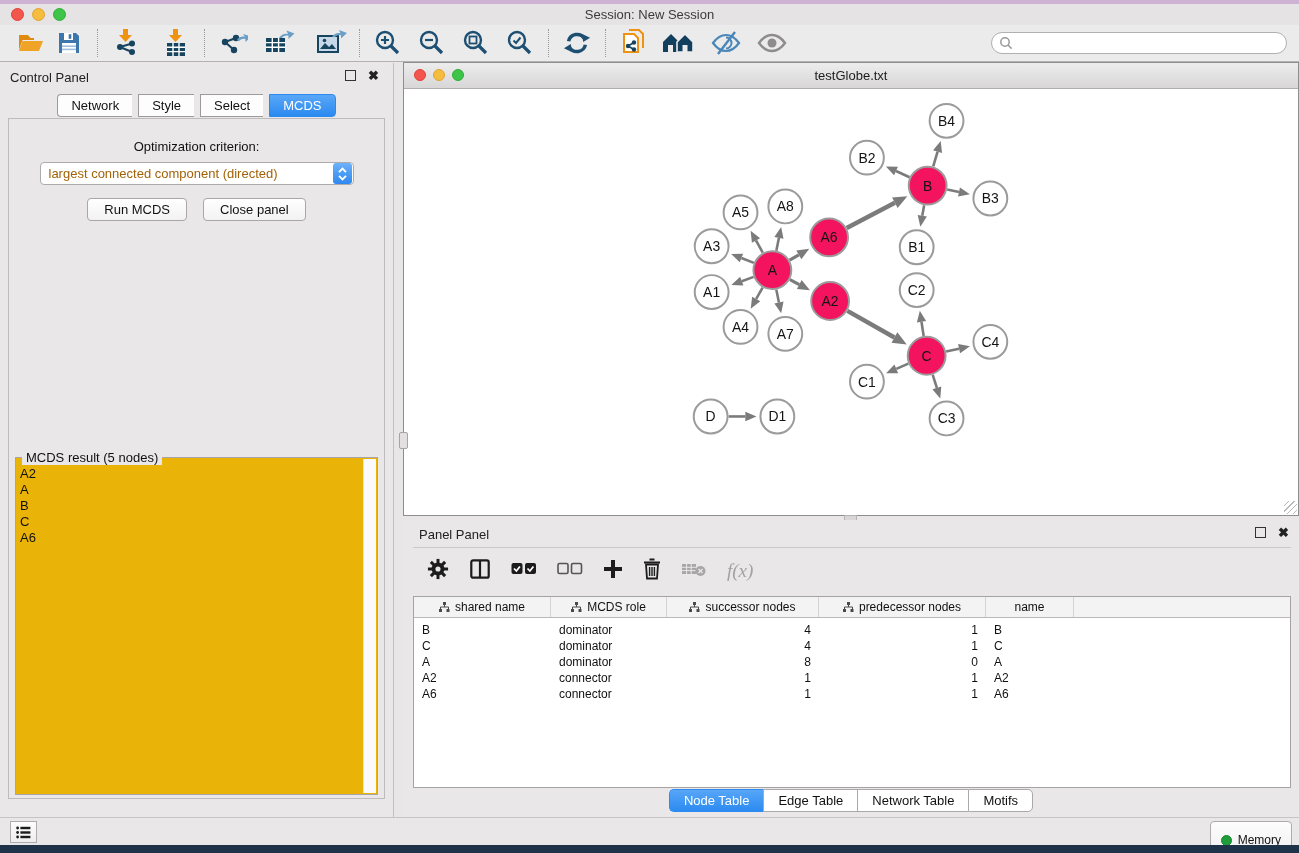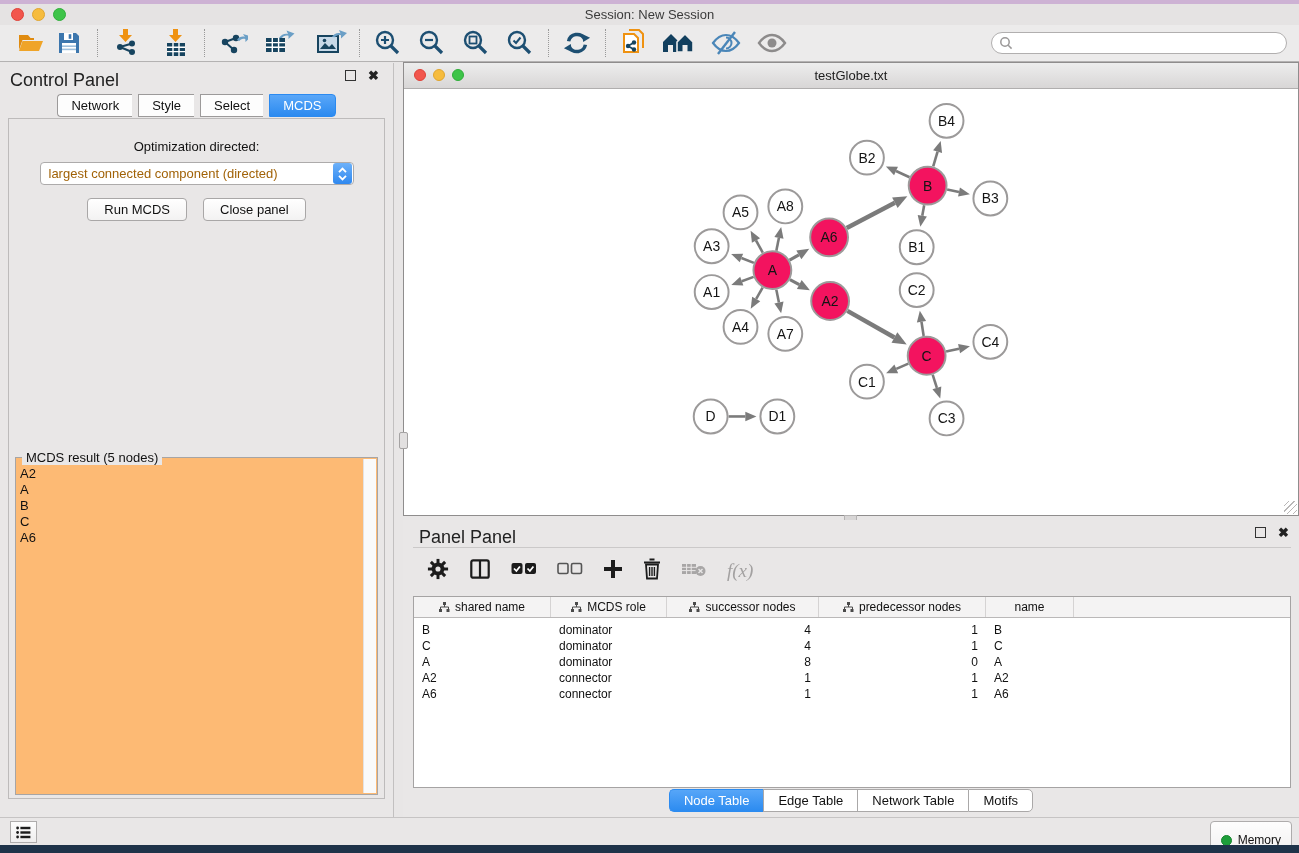--- a/index.html
+++ b/index.html
@@ -26,21 +26,21 @@
              border-bottom:1px solid #b4b2b2; display:flex; align-items:center; padding:0 12px; }
   .tb-btn { width:38px; height:32px; display:flex; align-items:center; justify-content:center; }
   .tb-sep { width:1px; height:28px; border-left:1px dotted #999; margin:0 9px; }
   .search { margin-left:auto; width:296px; height:22px; background:#fff; border:1px solid #b1afaf;
             border-radius:12px; display:flex; align-items:center; padding:0 7px; }
   .search input { border:none; outline:none; flex:1; font-size:12px; background:transparent; font-family:"Liberation Sans",sans-serif; }
 
   
   .control-panel { position:absolute; left:0; top:63px; width:394px; height:754px; background:#e9e7e7; border-right:1px solid #c2c0c0; }
   .panel-titlebar { position:relative; height:28px; }
-  .panel-titlebar .ptitle { position:absolute; left:10px; top:7px; font-size:18px; color:#222; }
+  .panel-titlebar .ptitle { position:absolute; left:10px; top:7px; font-size:13px; color:#222; }
   .panel-ctl { position:absolute; top:7px; display:flex; gap:12px; align-items:center; }
   .float-ico { width:11px; height:11px; border:1.5px solid #333; background:transparent; }
   .close-ico { font-size:13px; font-weight:bold; color:#222; line-height:11px; }
 
   .cp-tabs { position:absolute; left:0; right:0; top:31px; display:flex; justify-content:center;gap:6px; }
   .tab { border:1px solid #9c9a9a; border-right:none; background:#fdfdfd; padding:3px 13px; font-size:13px; color:#111; }
   .tab:first-child { border-radius:4px 0 0 4px; }
   .tab:last-child { border-right:1px solid #9c9a9a; border-radius:0 4px 4px 0; }
   .tab.active { background:linear-gradient(#5aa7f8,#2b8af0); color:#fff; border-color:#2b8af0; }
 
@@ -49,21 +49,21 @@
   .combo { margin:8px auto 0; width:314px; height:23px; background:#fff; border:1px solid #adabab; border-radius:4px;
            display:flex; align-items:center; position:relative; }
   .combo .combo-text { flex:1; font-size:13px; padding-left:8px; color:#a16207; white-space:nowrap; }
   .combo .stepper { width:19px; height:21px; border-radius:3px; background:linear-gradient(#6db1f9,#2f88ef);
            display:flex; flex-direction:column; align-items:center; justify-content:center; margin-right:1px; }
   .stepper svg { display:block; }
   .btn-row { display:flex; justify-content:center; gap:16px; margin-top:13px; }
   .mac-btn { background:linear-gradient(#fff,#f3f2f2); border:1px solid #a9a7a7; border-radius:4px;
              font-size:13px; color:#111; padding:3px 16px; height:23px; font-family:"Liberation Sans",sans-serif; }
 
-  .fieldset { position:absolute; left:6px; right:6px; top:338px; bottom:3px; border:1px solid #a7a5a5; background:#fdba74; }
+  .fieldset { position:absolute; left:6px; right:6px; top:338px; bottom:3px; border:1px solid #a7a5a5; background:#eab308; }
   .legend { position:absolute; top:-8px; left:6px; background:#e9e7e7; padding:0 4px; font-size:13px; color:#111; }
   .result-list { position:absolute; top:8px; left:4px; right:16px; bottom:4px; font-size:13px; color:#111; line-height:16px; }
   .result-scroll { position:absolute; top:1px; right:1px; bottom:1px; width:13px; background:#fafafa; border-left:1px solid #e4e2e2; }
 
   
   .net-window { position:absolute; left:403px; top:62px; width:896px; height:454px; border:1px solid #8f8d8d; background:#fff; }
   .net-titlebar { position:relative; height:26px; background:linear-gradient(#ededed,#d8d6d6); border-bottom:1px solid #b0aeae; }
   .net-titlebar .title { text-align:center; line-height:26px; font-size:13px; color:#1c1c1c; }
   .net-traffic { position:absolute; top:6px; left:10px; display:flex; gap:7px; }
   .net-canvas { position:absolute; top:27px; left:0; right:0; bottom:0; background:#fff; }
@@ -272,21 +272,21 @@
         <span class="close-ico">✖</span>
       </span>
     </div>
     <div class="cp-tabs">
       <div class="tab">Network</div>
       <div class="tab">Style</div>
       <div class="tab">Select</div>
       <div class="tab active">MCDS</div>
     </div>
     <div class="cp-box">
-      <div class="opt-label">Optimization directed:</div>
+      <div class="opt-label">Optimization criterion:</div>
       <div class="combo">
         <span class="combo-text">largest connected component (directed)</span>
         <span class="stepper">
           <svg width="11" height="14" viewBox="0 0 11 14">
               <path d="M2 5.2L5.5 1.6 9 5.2" fill="none" stroke="#fff" stroke-width="1.8"></path>
               <path d="M2 8.8l3.5 3.6L9 8.8" fill="none" stroke="#fff" stroke-width="1.8"></path>
             </svg>
         </span>
       </div>
       <div class="btn-row">

